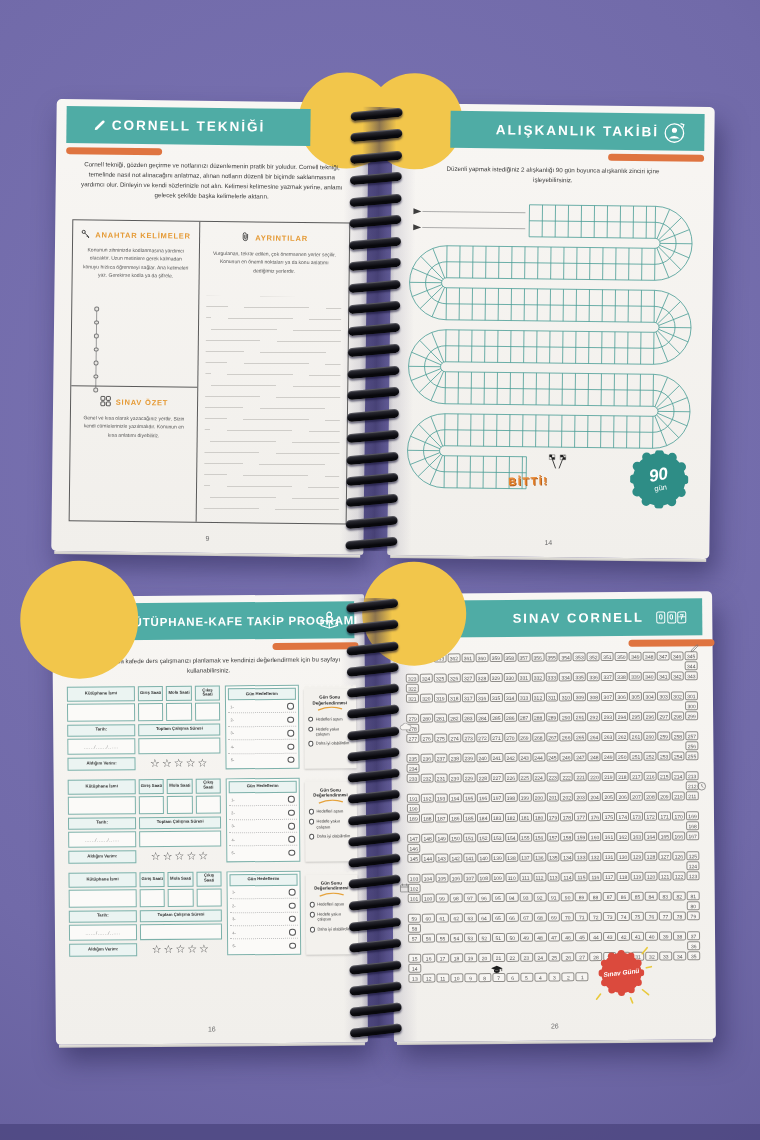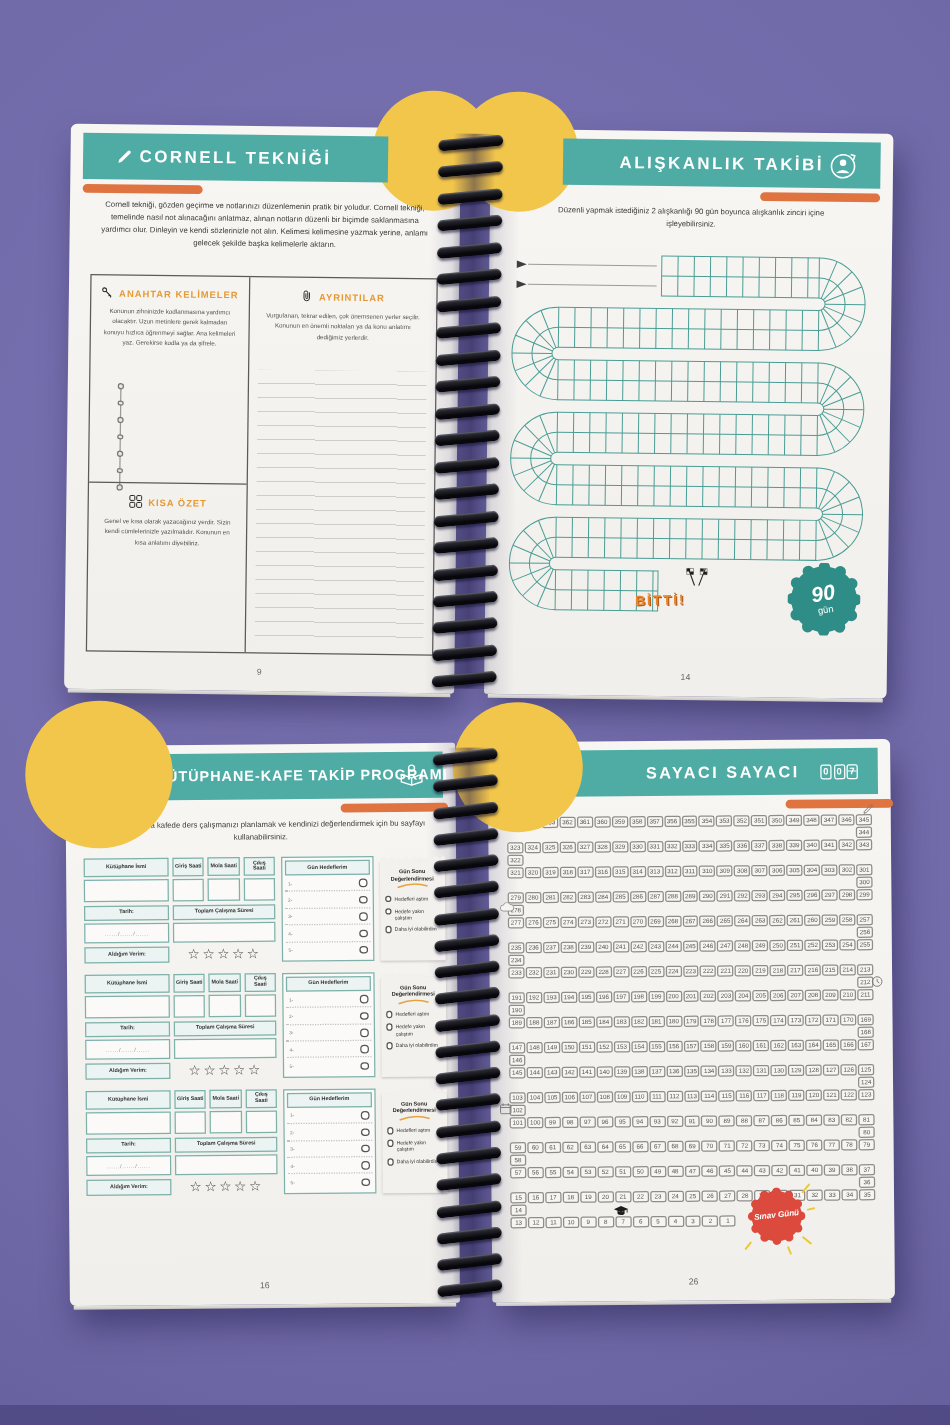--- a/index.html
+++ b/index.html
@@ -177,21 +177,21 @@
               <span>
                 <svg viewBox="0 0 14 14" width="11" height="11">
                     <g fill="none" stroke="#222" stroke-width="1">
                       <rect x="1" y="1" width="5" height="5" rx="1"></rect>
                       <rect x="8" y="1" width="5" height="5" rx="1"></rect>
                       <rect x="1" y="8" width="5" height="5" rx="1"></rect>
                       <rect x="8" y="8" width="5" height="5" rx="1"></rect>
                     </g>
                   </svg>
               </span>
-              <span>KISA ÖZET</span>
+              <span>SINAV ÖZET</span>
             </div>
             <div class="sec-body">Genel ve kısa olarak yazacağınız yerdir. Sizin kendi cümlelerinizle yazılmalıdır. Konunun en kısa anlatımı diyebiliriz.</div>
           </div>
         </div>
         <div class="cb-right">
           <div class="sec-head">
             <span>
               <svg viewBox="0 0 12 14" width="9" height="11">
                   <path d="M8.6 3.2 V9.2 a2.9 2.9 0 0 1 -5.8 0 V3.6 a2 2 0 0 1 4 0 V8.8 a1 1 0 0 1 -2 0 V4.2" fill="none" stroke="#222" stroke-width="1"></path>
                 </svg>
@@ -698,21 +698,21 @@
                 <span class="eval-text">Daha iyi olabilirdim</span>
               </div>
           </div>
         </div>
         </div>
       <div class="page-num">16</div>
     </div>
 
     <div class="page page-right">
       <div class="hdr-band" style="left:10px;right:10px;padding-left:54px;">
-        <span class="hdr-title" style="font-size:13px;">SAYACI SAYACI</span>
+        <span class="hdr-title" style="font-size:13px;">SINAV CORNELL</span>
         <span class="hdr-icon counter-icon" style="right:16px;gap:1.5px;">
           <span class="digit-box">0</span>
           <span class="digit-box">0</span>
           <span class="digit-box split">7</span>
         </span>
       </div>
       <div class="yellow-dot" style="width:104px;height:104px;left:-28px;top:-32px;z-index:3;"></div>
       <div class="orange-bar" style="right:-2px;width:86px;"></div>
 
       <div class="cd-wrap">

